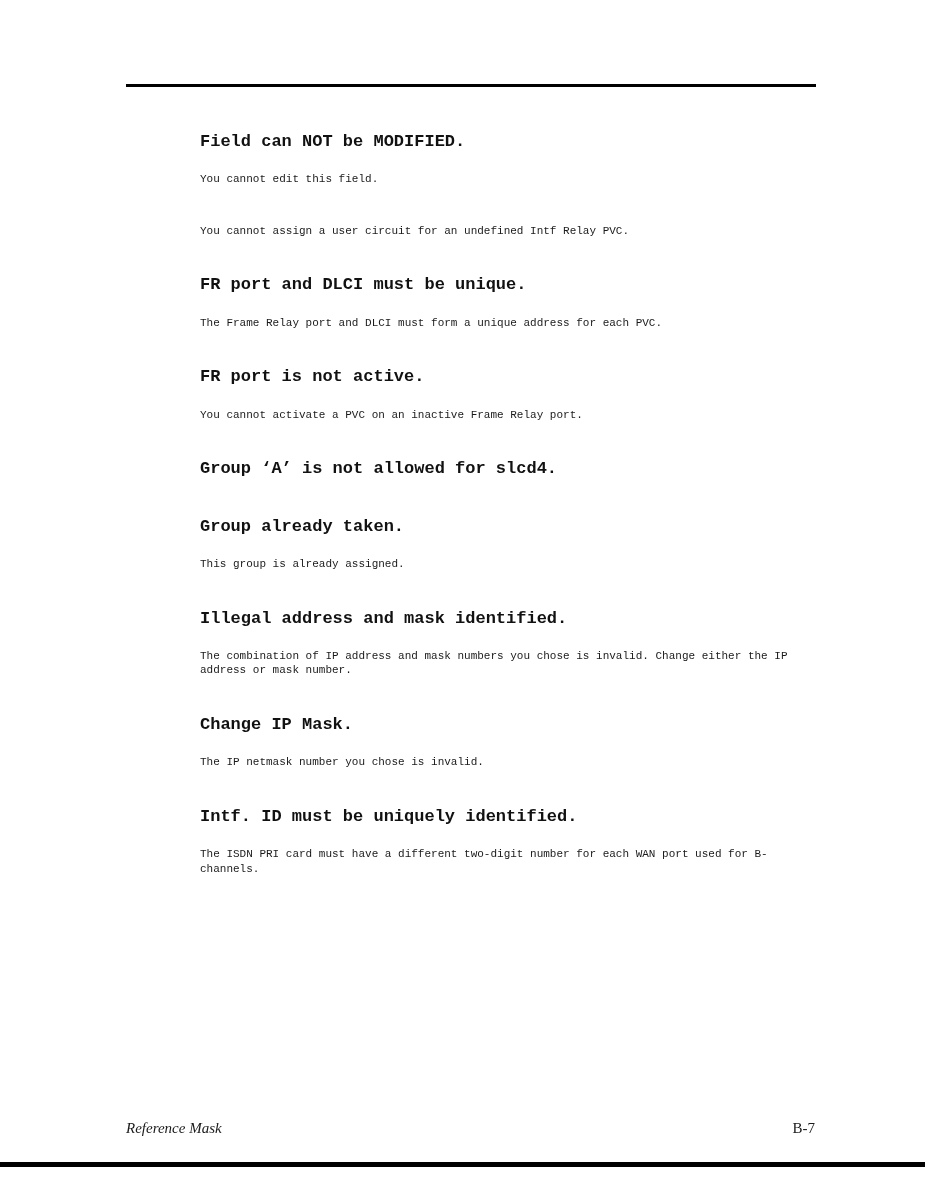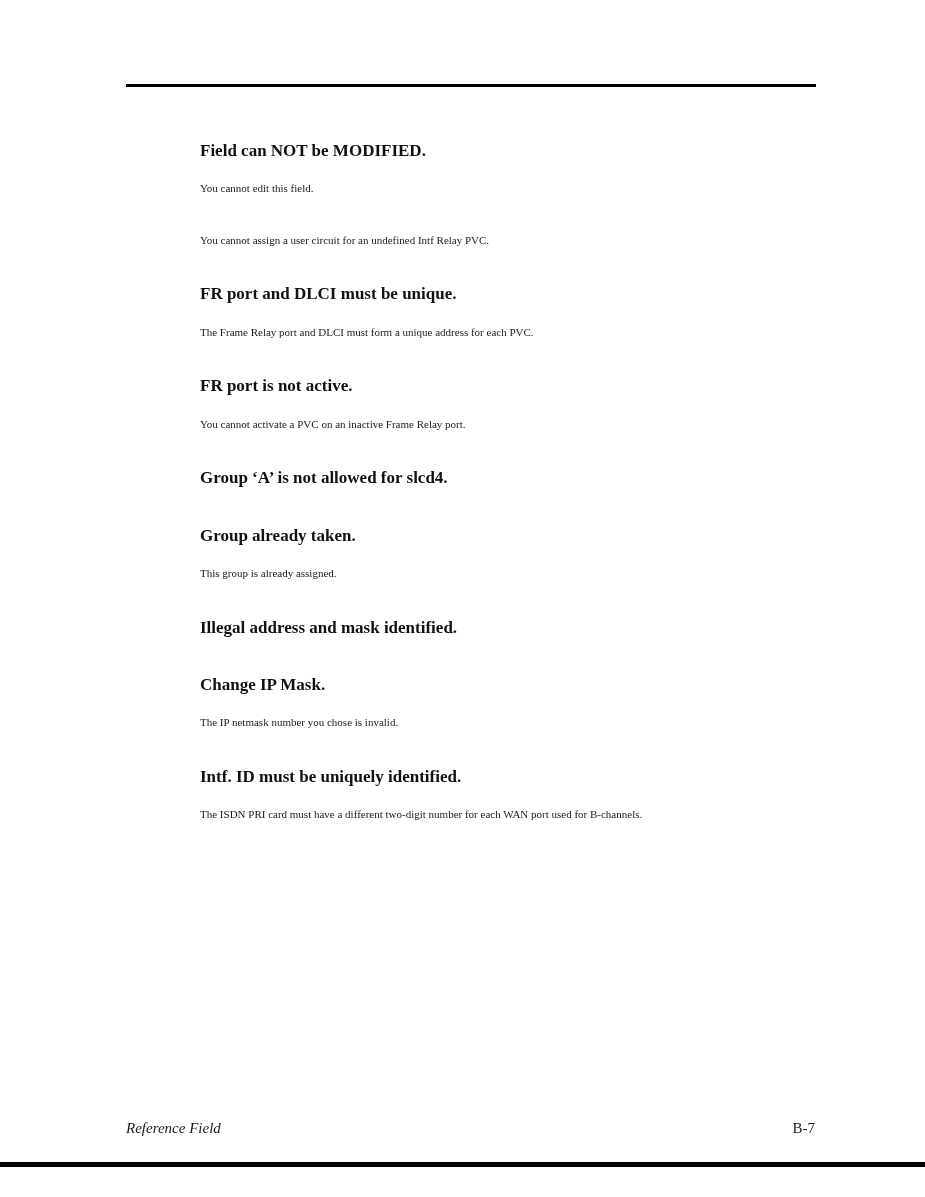--- a/index.html
+++ b/index.html
@@ -23,21 +23,22 @@
     height: 3px;
     background: #000000;
   }
   .content {
     position: absolute;
     left: 200px;
     top: 128px;
     width: 618px;
   }
   .entry {
-    margin: 13px 0 37px 0;
+    margin: 4px 0 37px 0;
+    font-family: Liberation Mono, monospace;
   }
   .entry h2 {
     font-size: 17px;
     font-weight: bold;
     margin: 0 0 20px 0;
     line-height: 1.2;
     color: #111111;
   }
   .entry p {
     font-size: 11px;
@@ -103,32 +104,33 @@
     <h2>Group ‘A’ is not allowed for slcd4.</h2>
   </div>
 
   <div class="entry">
     <h2>Group already taken.</h2>
     <p>This group is already assigned.</p>
   </div>
 
   <div class="entry">
     <h2>Illegal address and mask identified.</h2>
+    <p>The combination of IP address and mask numbers you chose is invalid. Change either the IP address or mask number.</p>
   </div>
 
   <div class="entry">
     <h2>Change IP Mask.</h2>
     <p>The IP netmask number you chose is invalid.</p>
   </div>
 
   <div class="entry">
     <h2>Intf. ID must be uniquely identified.</h2>
     <p>The ISDN PRI card must have a different two-digit number for each WAN port used for B-channels.</p>
   </div>
 
 </div>
 
 <div class="footer">
-  <span class="guide-title">Reference Field</span>
+  <span class="guide-title">Reference Mask</span>
   <span class="page-number">B-7</span>
 </div>
 
 <div class="bottom-rule"></div>
 
 </body></html>

